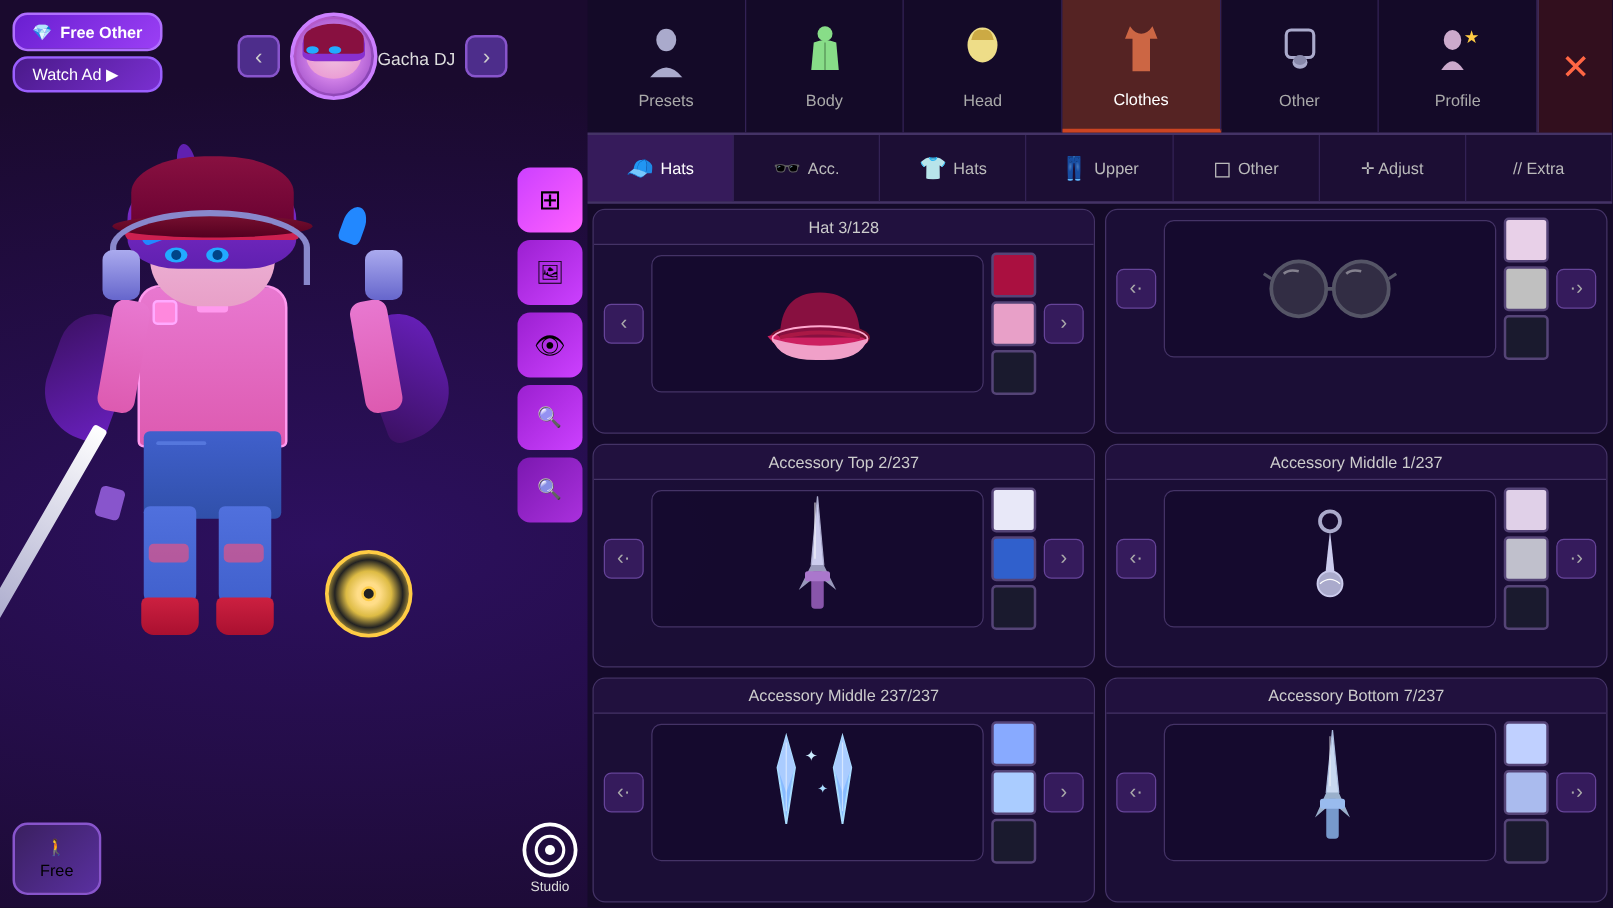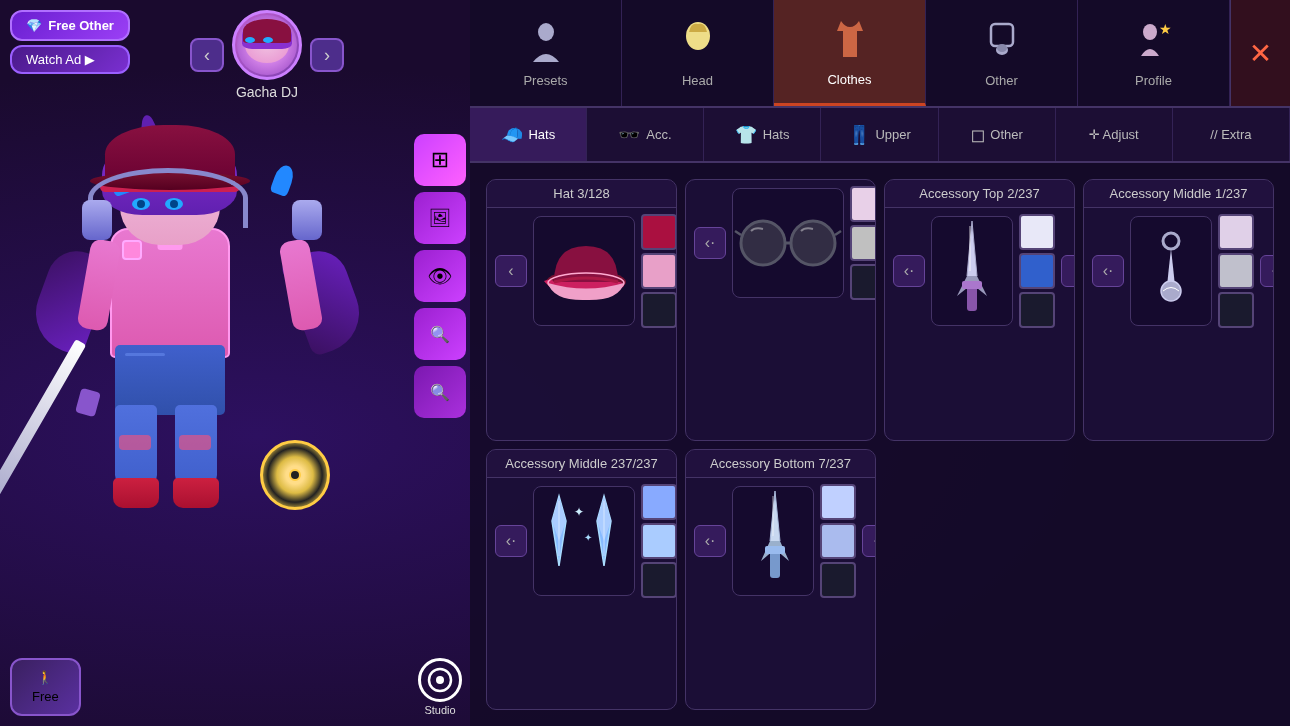--- a/index.html
+++ b/index.html
@@ -112,21 +112,20 @@
 
     .char-name {
       font-size: 14px;
       color: #ddd;
       text-align: center;
       margin-top: 4px;
     }
 
     .char-name-container {
       display: flex;
-      flex-direction: column;
       align-items: center;
     }
 
     
     .char-display {
       position: absolute;
       top: 110px;
       left: 30px;
       width: 340px;
       height: 530px;
@@ -260,23 +259,23 @@
     }
     .sub-tab.active {
       background: rgba(80,40,130,0.5);
       color: #fff;
     }
 
     .sub-tab-icon { font-size: 18px; }
 
     
     .content-area {
-      padding: 16px;
+      padding: 4px;
       display: grid;
-      grid-template-columns: 1fr 1fr 1fr 1fr;
+      grid-template-columns: 1fr 1fr;
       gap: 8px;
       overflow-y: auto;
       height: calc(726px - 108px - 55px);
     }
 
     .item-section {
       background: rgba(30, 15, 60, 0.7);
       border-radius: 10px;
       border: 1px solid #443366;
       overflow: hidden;
@@ -686,20 +685,30 @@
         <svg width="34" height="44" viewBox="0 0 34 44">
           <ellipse cx="17" cy="14" rx="8" ry="9" fill="#aaaacc"></ellipse>
           <path d="M4 44 Q17 28 30 44" fill="#aaaacc"></path>
         </svg>
       </div>
       <span>Presets</span>
     </div>
     <div class="tab">
       <div class="tab-icon">
         <svg width="34" height="44" viewBox="0 0 34 44">
+          <ellipse cx="17" cy="9" rx="6" ry="6" fill="#88dd88"></ellipse>
+          <path d="M8 16 Q17 12 26 16 L28 38 L6 38 Z" fill="#88dd88"></path>
+          <line x1="17" y1="16" x2="17" y2="38" stroke="#66aa66" stroke-width="1.5"></line>
+        </svg>
+      </div>
+      <span>Body</span>
+    </div>
+    <div class="tab">
+      <div class="tab-icon">
+        <svg width="34" height="44" viewBox="0 0 34 44">
           <ellipse cx="17" cy="18" rx="12" ry="14" fill="#eedd88"></ellipse>
           <path d="M8 14 Q10 4 17 6 Q24 4 26 14" fill="#ccaa44"></path>
         </svg>
       </div>
       <span>Head</span>
     </div>
     <div class="tab active">
       <div class="tab-icon">
         <svg width="34" height="44" viewBox="0 0 34 44">
           <path d="M8 4 L4 14 L10 14 L10 40 L24 40 L24 14 L30 14 L26 4 Q22 10 17 10 Q12 10 8 4 Z" fill="#cc6644"></path>

